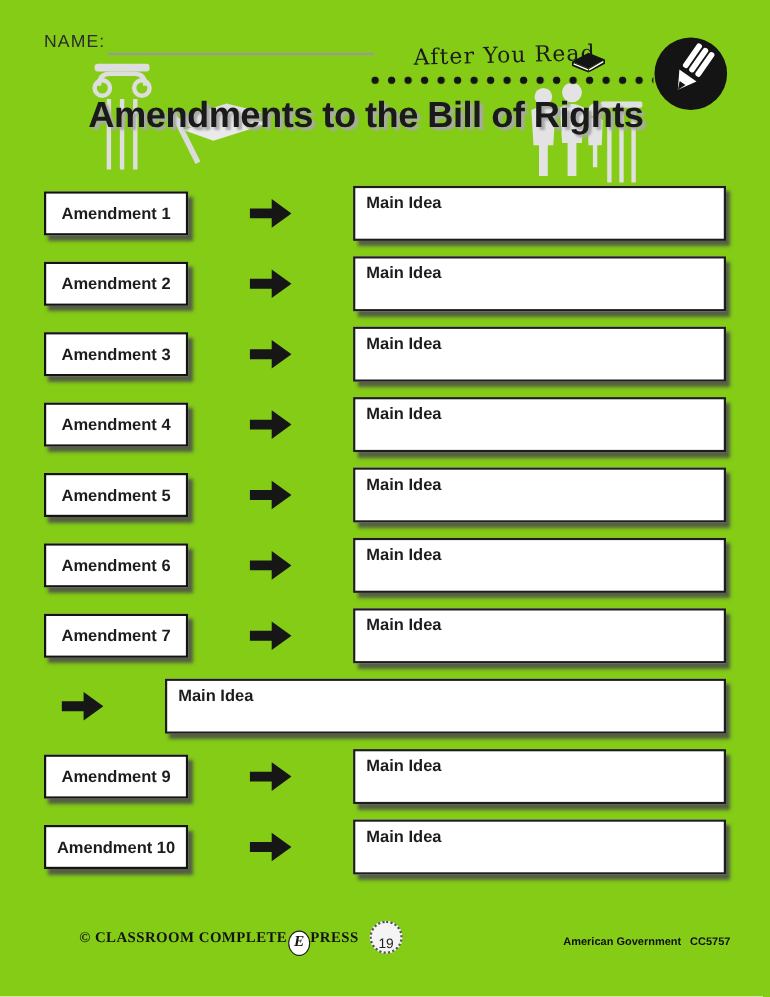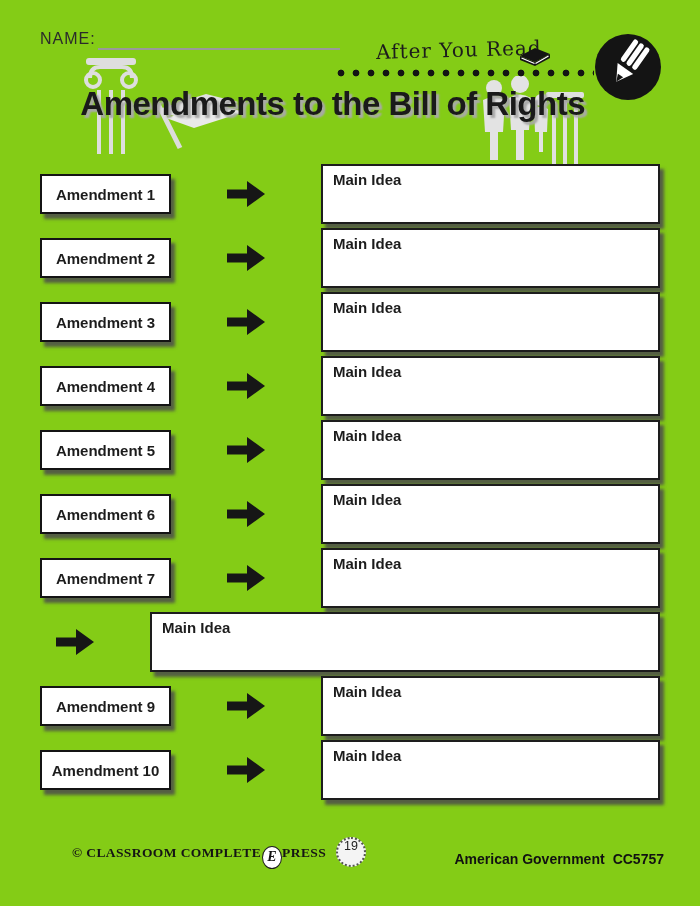--- a/index.html
+++ b/index.html
@@ -30,34 +30,34 @@
   .wm-people{left:470px;top:76px;}
   .wm-column-right{left:544px;top:92px;}
 
   
   .rows{position:absolute;left:40px;top:167px;width:620px;}
   .row{display:flex;align-items:center;height:54px;margin-bottom:10px;gap:40px;}
   .amend-box{width:127px;height:36px;flex:0 0 auto;background:#fff;border:2px solid #141414;
       box-shadow:4px 5px 3px rgba(75,75,75,.85);display:flex;align-items:center;justify-content:center;
       font-size:15px;font-weight:bold;color:#1c1c1c;}
   .arrow{flex:0 0 auto;margin-left:16px;}
-  .mi-box{flex:1 1 auto;margin-left:16px;height:60px;background:#fff;border:2px solid #1d1d1d;
+  .mi-box{flex:1 1 auto;margin-left:16px;height:50px;background:#fff;border:2px solid #1d1d1d;
       box-shadow:4px 5px 3px rgba(75,75,75,.85);padding:5px 10px;box-sizing:border-box;
       font-size:15px;font-weight:bold;color:#1c1c1c;}
 
   
   .copyright{position:absolute;left:36px;top:842px;font-family:"Liberation Serif",serif;
       font-weight:bold;font-size:13.5px;letter-spacing:.4px;color:#141414;white-space:nowrap;margin-left:36px;}
   .press-logo{display:inline-block;width:18px;height:21px;border:1.5px solid #1d1d1d;border-radius:50%;
       font-family:"Liberation Serif",serif;font-style:italic;font-weight:bold;font-size:14px;
       line-height:20px;text-align:center;position:relative;top:4px;margin:0 0 0 1px;background:#fff;}
   .page-badge{position:absolute;left:336px;top:837px;width:30px;height:30px;border:2px dotted #555;
-      border-radius:50%;background:#f4f4f4;box-sizing:border-box;display:flex;align-items:flex-start;
+      border-radius:50%;background:#f4f4f4;box-sizing:border-box;display:flex;align-items:flex-end;
       justify-content:center;font-size:12.5px;color:#222;}
-  .footer-right{position:absolute;right:36px;top:851px;font-size:14px;font-weight:bold;color:#111;white-space:nowrap;}
+  .footer-right{position:absolute;right:36px;top:851px;font-size:10px;font-weight:bold;color:#111;white-space:nowrap;}
   .footer-right .code{margin-left:8px;}
 </style>
 </head>
 <body>
 
 <div class="page">
 
   <svg class="wm wm-column-left" width="58" height="100" viewBox="0 0 58 100">
     <rect x="4" y="2" width="50" height="7" rx="3" fill="#dedede"></rect>
     <path d="M8 22 Q8 11 18 11 L40 11 Q50 11 50 22" fill="none" stroke="#dedede" stroke-width="4"></path>

